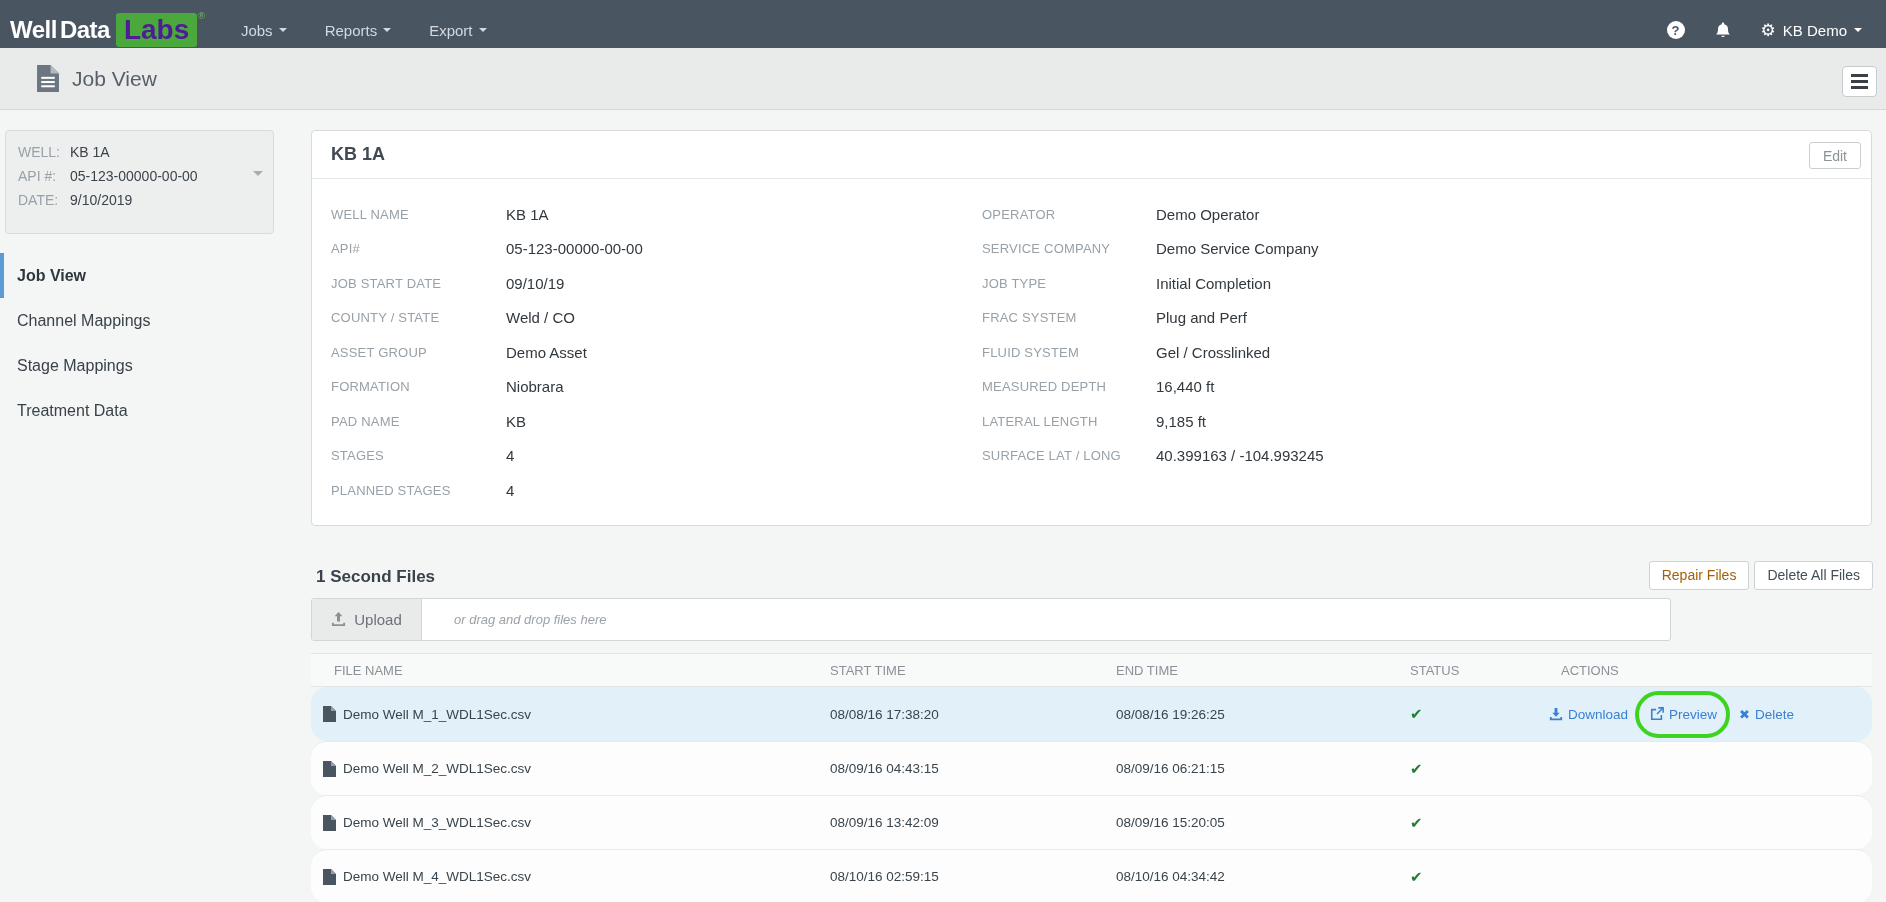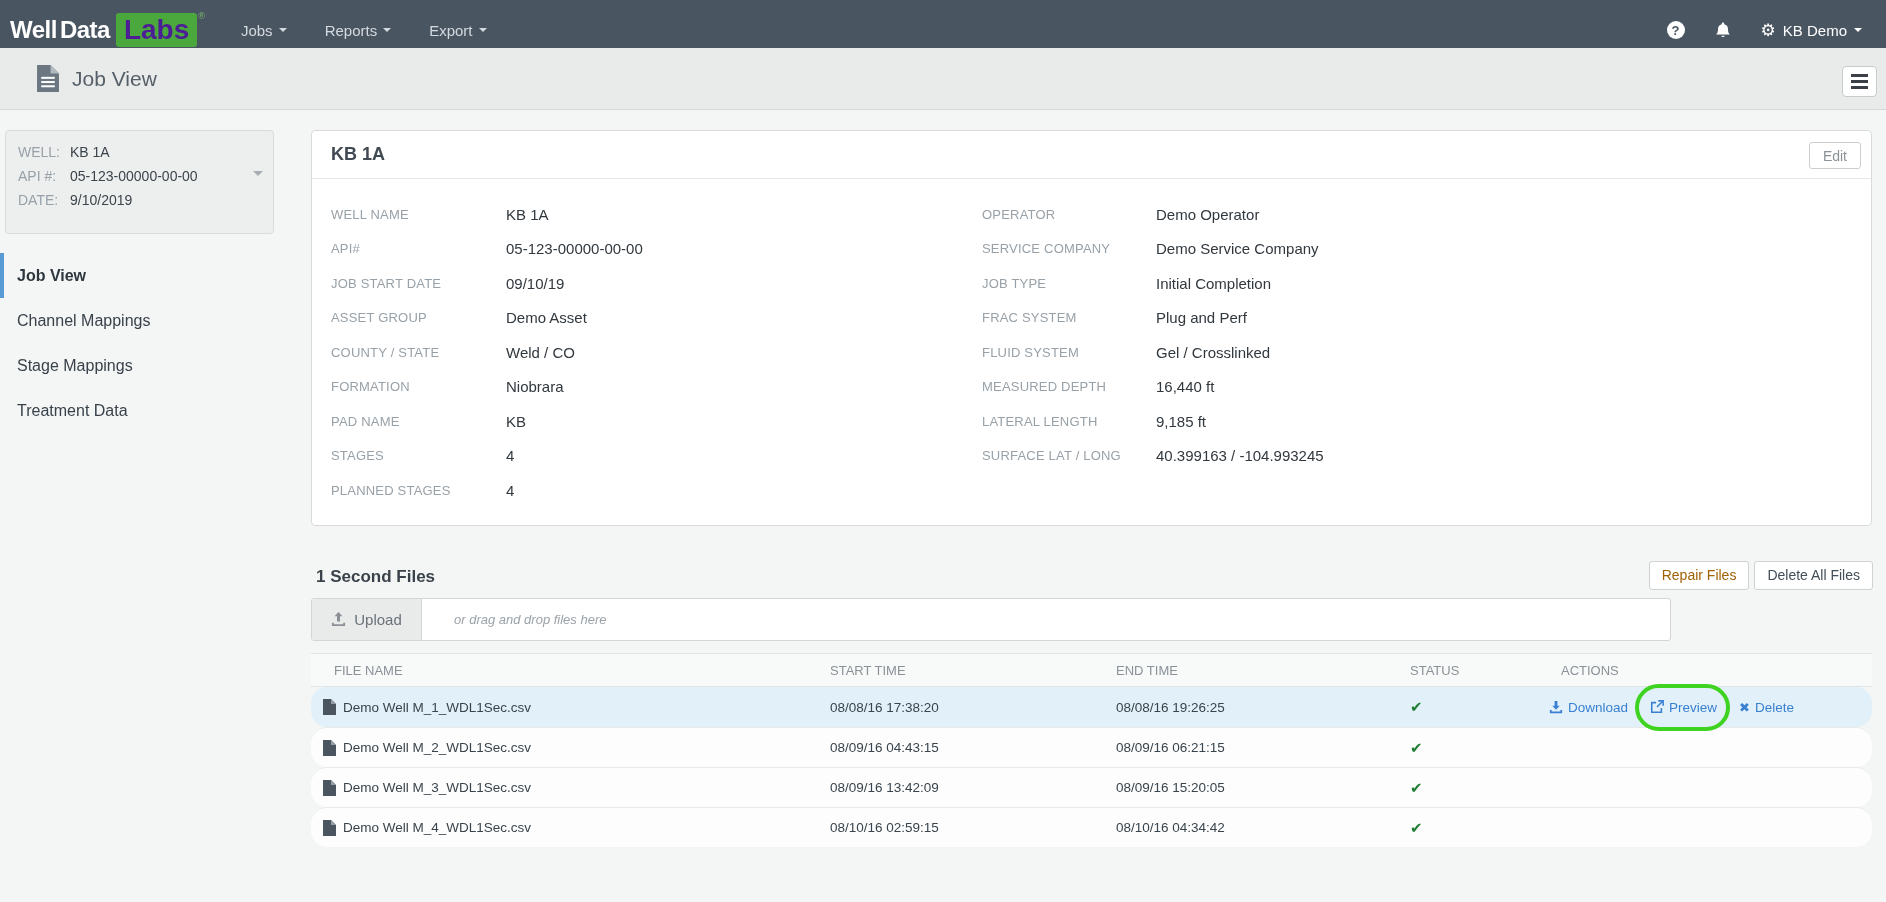--- a/index.html
+++ b/index.html
@@ -65,21 +65,21 @@
 
   .upload-strip { position:absolute; left:311px; top:488px; width:1360px; height:43px; background:#fff; border:1px solid #d3d6d6; border-radius:3px; display:flex; align-items:stretch; }
   .upload-btn { width:110px; background:#e9eaea; border-right:1px solid #d3d6d6; display:flex; align-items:center; justify-content:center; gap:8px; color:#6a737a; font-size:15px; cursor:pointer; border-radius:3px 0 0 3px; }
   .drop-zone { flex:1; display:flex; align-items:center; padding-left:32px; font-size:13px; font-style:italic; color:#9aa2a8; }
 
   
   .files-table { position:absolute; left:311px; top:543px; width:1561px; border-top:1px solid #e1e4e4; }
   .trow { display:grid; grid-template-columns:496px 286px 294px 151px 1fr; align-items:center; }
   .thead { height:33px; background:#f8f9f9; border-bottom:1px solid #e1e4e4; }
   .th { font-size:13px; color:#8a9298; padding-left:23px; }
-  .tr { height:40px; background:#fdfdfd;border-radius:16px; }
+  .tr { height:54px; background:#fdfdfd;border-radius:16px; }
   .tr + .tr { border-top:1px solid #e8eaea; }
   .tr.selected { background:#e2f1f9; }
   .cell { font-size:13.5px; color:#39444c; padding-left:23px; }
   .cell-name { display:flex; align-items:center; gap:7px; padding-left:12px; }
   .check { color:#1e7d33; font-size:15px; font-weight:700; }
   .cell-actions { display:flex; align-items:center; gap:22px; padding-left:11px; }
   .action-link { display:flex; align-items:center; gap:5px; color:#3a80d2; font-size:13.5px; cursor:pointer; white-space:nowrap; }
   .x-glyph { font-size:13px; font-weight:700; }
   .action-preview { position:relative; }
   .annotation-circle { position:absolute; left:-15px; top:-16px; right:-13px; bottom:-16px; border:4px solid #3ed321; border-radius:26px; pointer-events:none; }
@@ -180,26 +180,26 @@
           </div>
         <div class="frow">
             <span class="flabel">API#</span>
             <span class="fvalue">05-123-00000-00-00</span>
           </div>
         <div class="frow">
             <span class="flabel">JOB START DATE</span>
             <span class="fvalue">09/10/19</span>
           </div>
         <div class="frow">
+            <span class="flabel">COUNTY / STATE</span>
+            <span class="fvalue">Weld / CO</span>
+          </div>
+        <div class="frow">
             <span class="flabel">ASSET GROUP</span>
             <span class="fvalue">Demo Asset</span>
-          </div>
-        <div class="frow">
-            <span class="flabel">COUNTY / STATE</span>
-            <span class="fvalue">Weld / CO</span>
           </div>
         <div class="frow">
             <span class="flabel">FORMATION</span>
             <span class="fvalue">Niobrara</span>
           </div>
         <div class="frow">
             <span class="flabel">PAD NAME</span>
             <span class="fvalue">KB</span>
           </div>
         <div class="frow">

